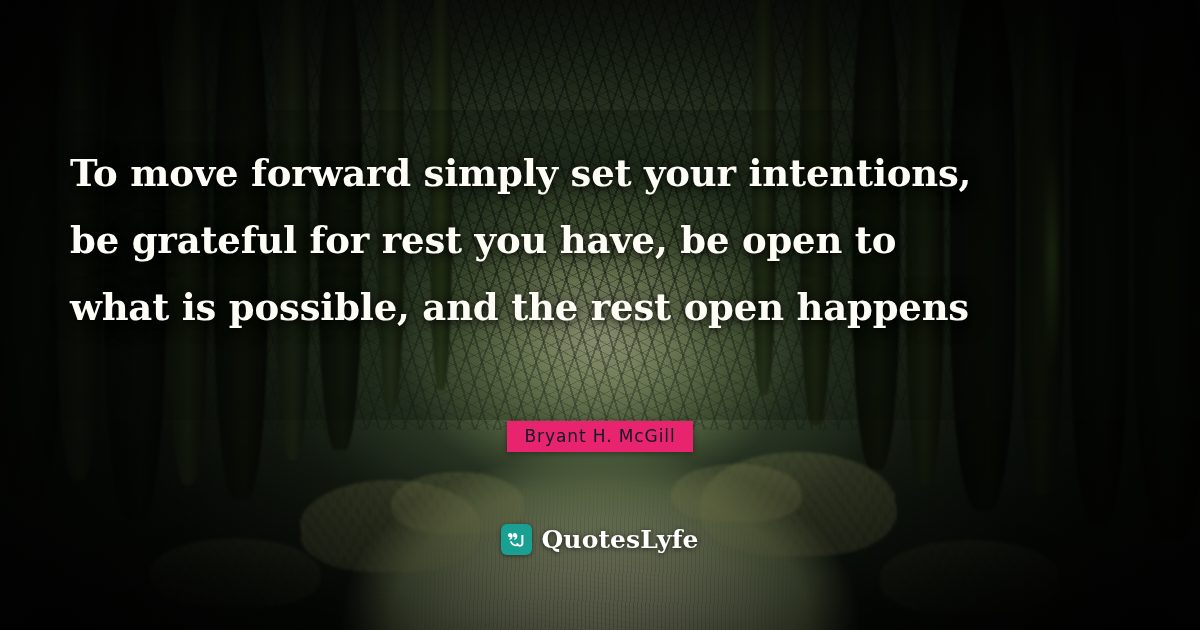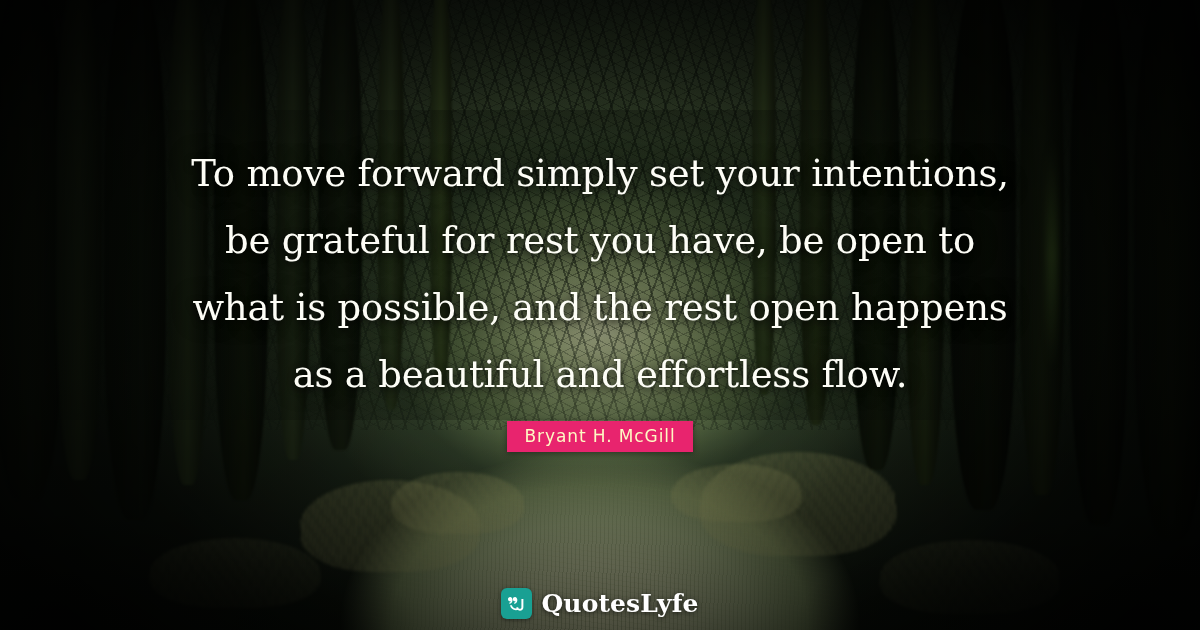--- a/index.html
+++ b/index.html
@@ -93,51 +93,51 @@
     position:absolute; left:0; top:110px; width:1200px; height:310px;
     background:linear-gradient(180deg, rgba(10,16,8,.30) 0%, rgba(10,16,8,.34) 50%, rgba(10,16,8,.24) 100%);
   }
 
   
   .content{ position:absolute; inset:0; }
 
   .quote{
     position:absolute; left:0; top:140px; width:1200px;
     padding:0 70px;
-    text-align:center;
+    text-align:left;
     color:#fdfdf6;
     font-family:"DejaVu Serif", serif;
-    font-weight:400;
+    font-weight:700;
     font-size:37px;
     line-height:67px;
     letter-spacing:-.2px;
     text-shadow:0 2px 7px rgba(0,0,0,.78), 0 0 22px rgba(0,0,0,.55);
     white-space:nowrap;
   }
   .quote .qline{ display:block; }
 
   .author-wrap{
     position:absolute; left:0; top:421px; width:1200px;
     display:flex; justify-content:center;
   }
   .author{
     display:inline-block;
     background:#e8246e;
-    color:#fef9c3;
+    color:#0f172a;
     font-family:"DejaVu Sans", sans-serif;
     font-size:17px;
     font-weight:400;
     letter-spacing:.9px;
     padding:5px 17px 6px;
     line-height:20px;
     box-shadow:0 1px 6px rgba(0,0,0,.45);
   }
 
   .brand{
-    position:absolute; left:0; top:588px; width:1200px;
+    position:absolute; left:0; top:524px; width:1200px;
     display:flex; justify-content:center; align-items:center; gap:9px;
   }
   .brand-icon{
     width:31px; height:31px; border-radius:6px;
     background:#19a093;
     display:flex; align-items:center; justify-content:center;
     box-shadow:0 1px 4px rgba(0,0,0,.45);
     flex:0 0 auto;
   }
   .brand-name{
@@ -196,21 +196,20 @@
     <div class="scrim"></div>
     <div class="vignette"></div>
   </div>
 
   <div class="content">
 
     <div class="quote">
       <span class="qline">To move forward simply set your intentions,</span>
       <span class="qline">be grateful for rest you have, be open to</span>
       <span class="qline">what is possible, and the rest open happens</span>
-      <span class="qline">as a beautiful and effortless flow.</span>
     </div>
 
     <div class="author-wrap">
       <span class="author">Bryant H. McGill</span>
     </div>
 
     <div class="brand">
       <span class="brand-icon">
         <svg width="22" height="22" viewBox="0 0 22 22" aria-hidden="true">
           <g fill="#ffffff">

